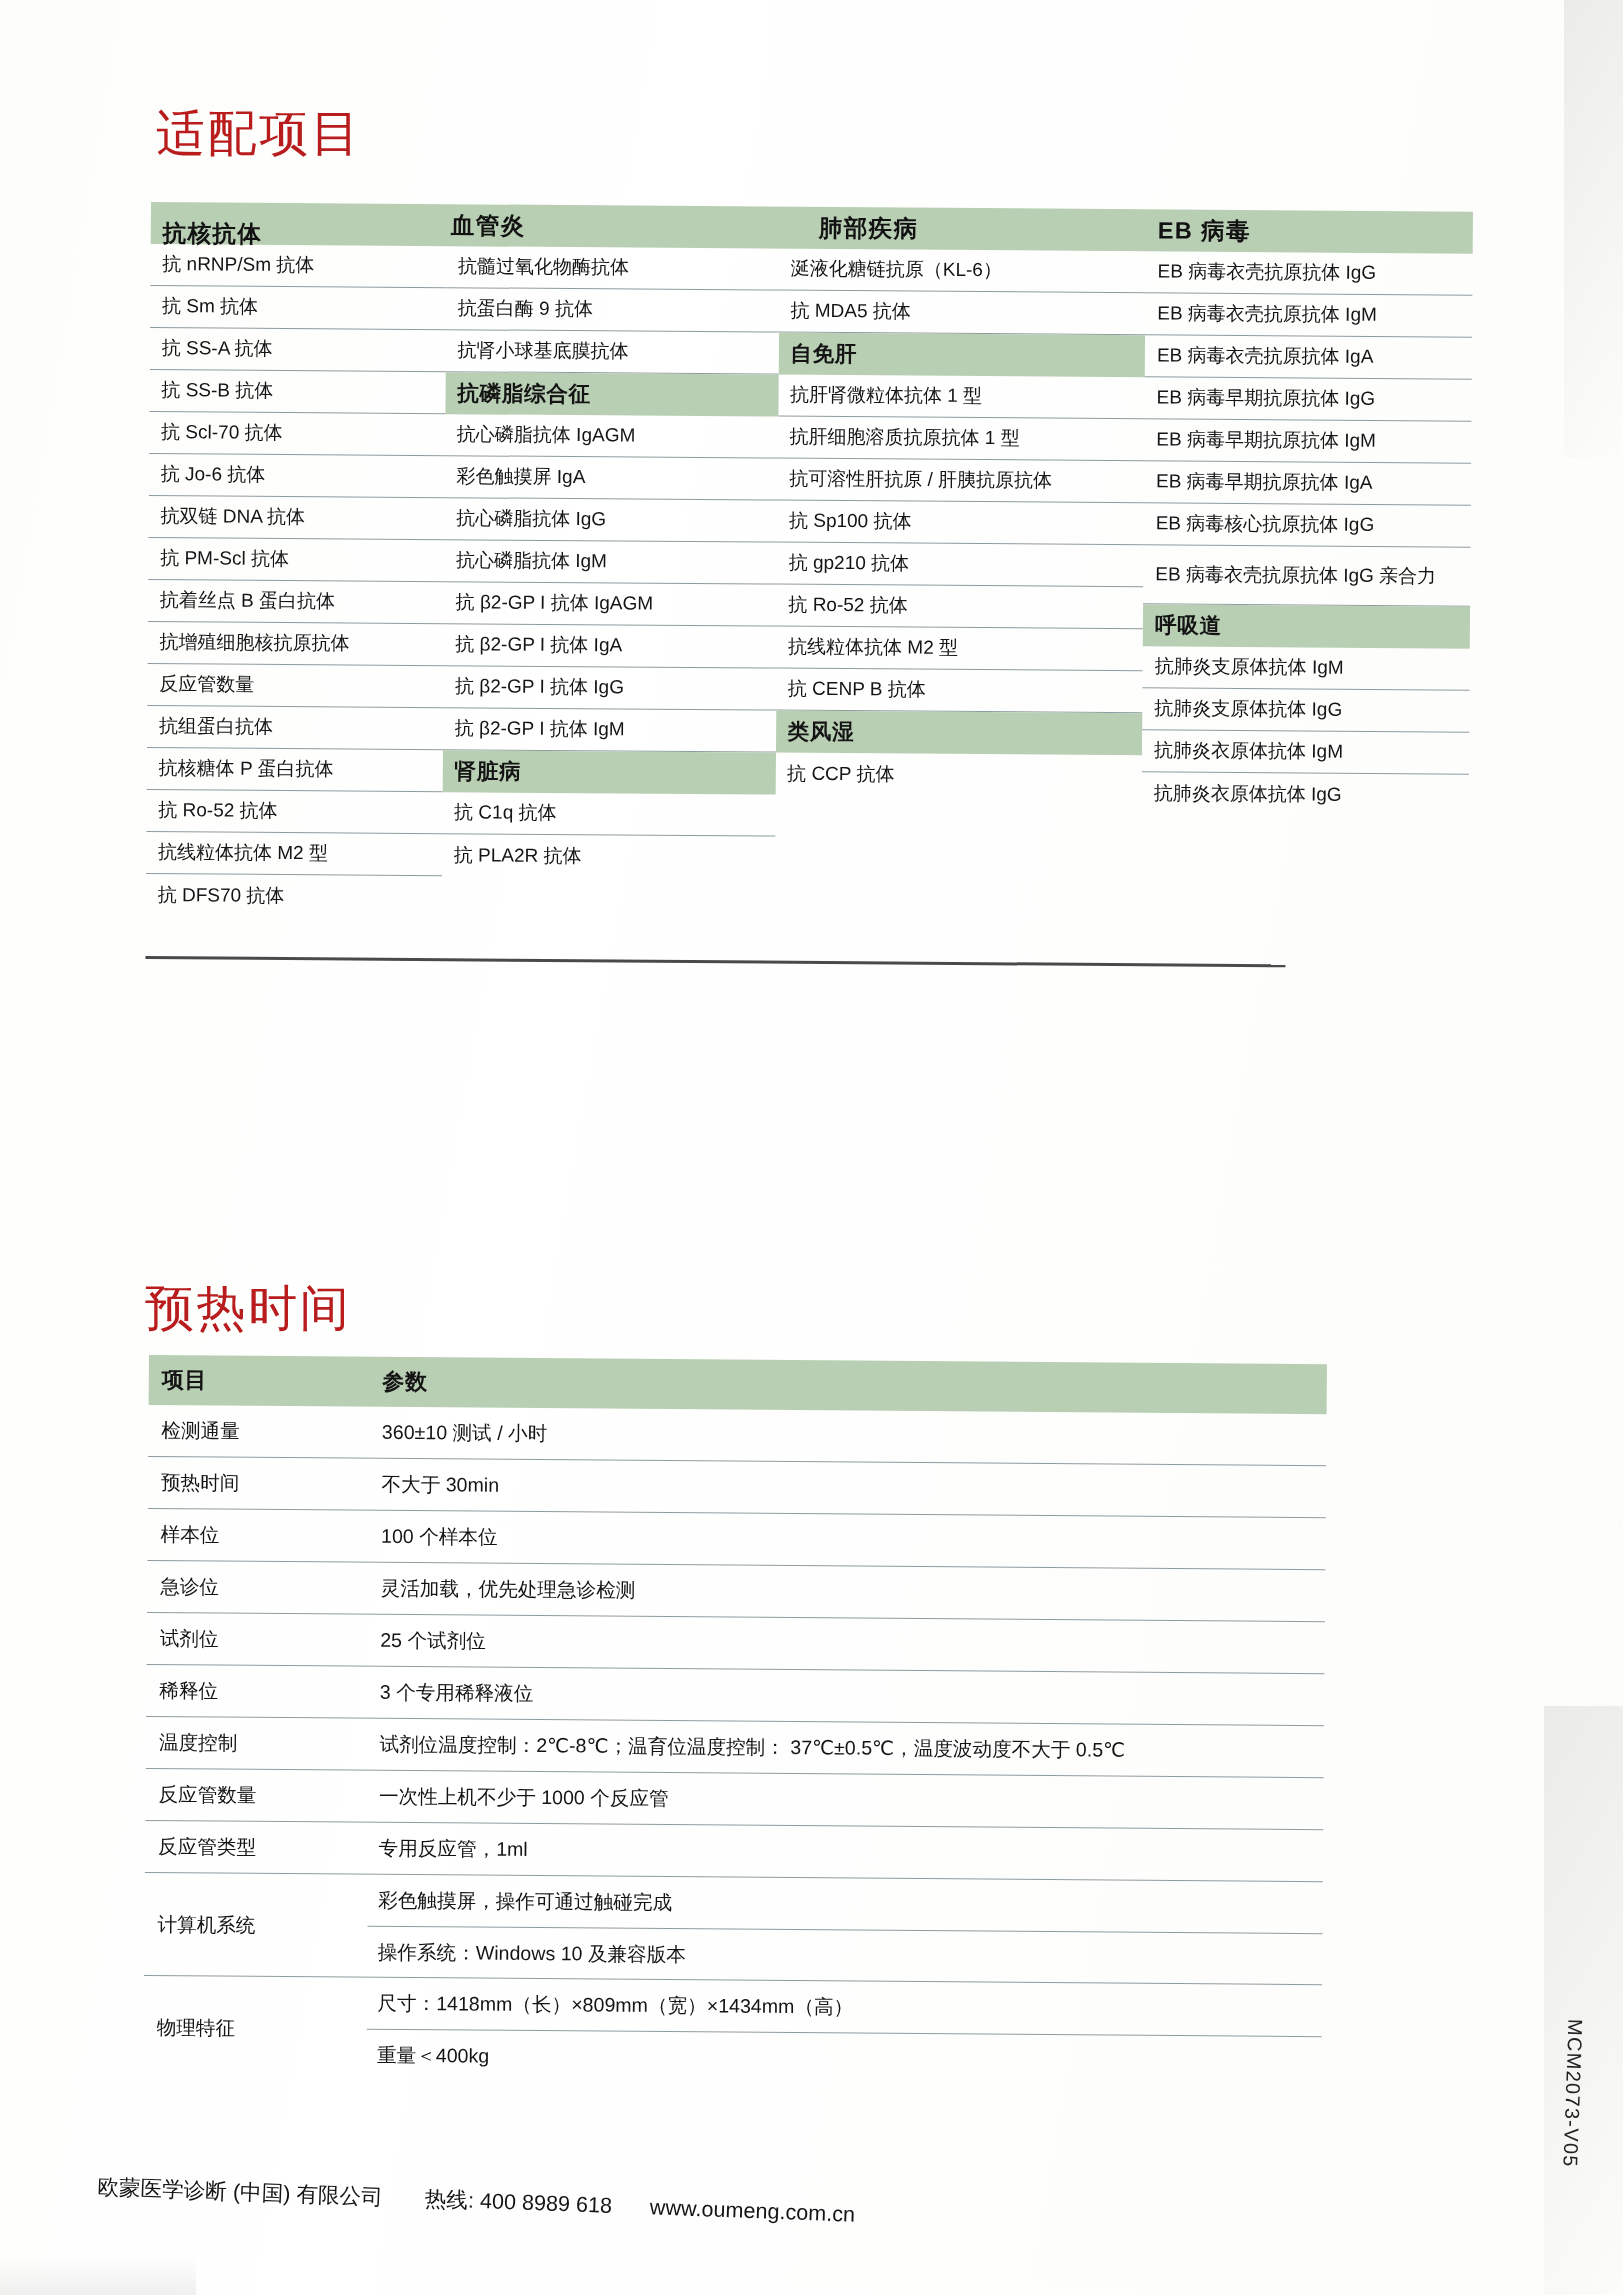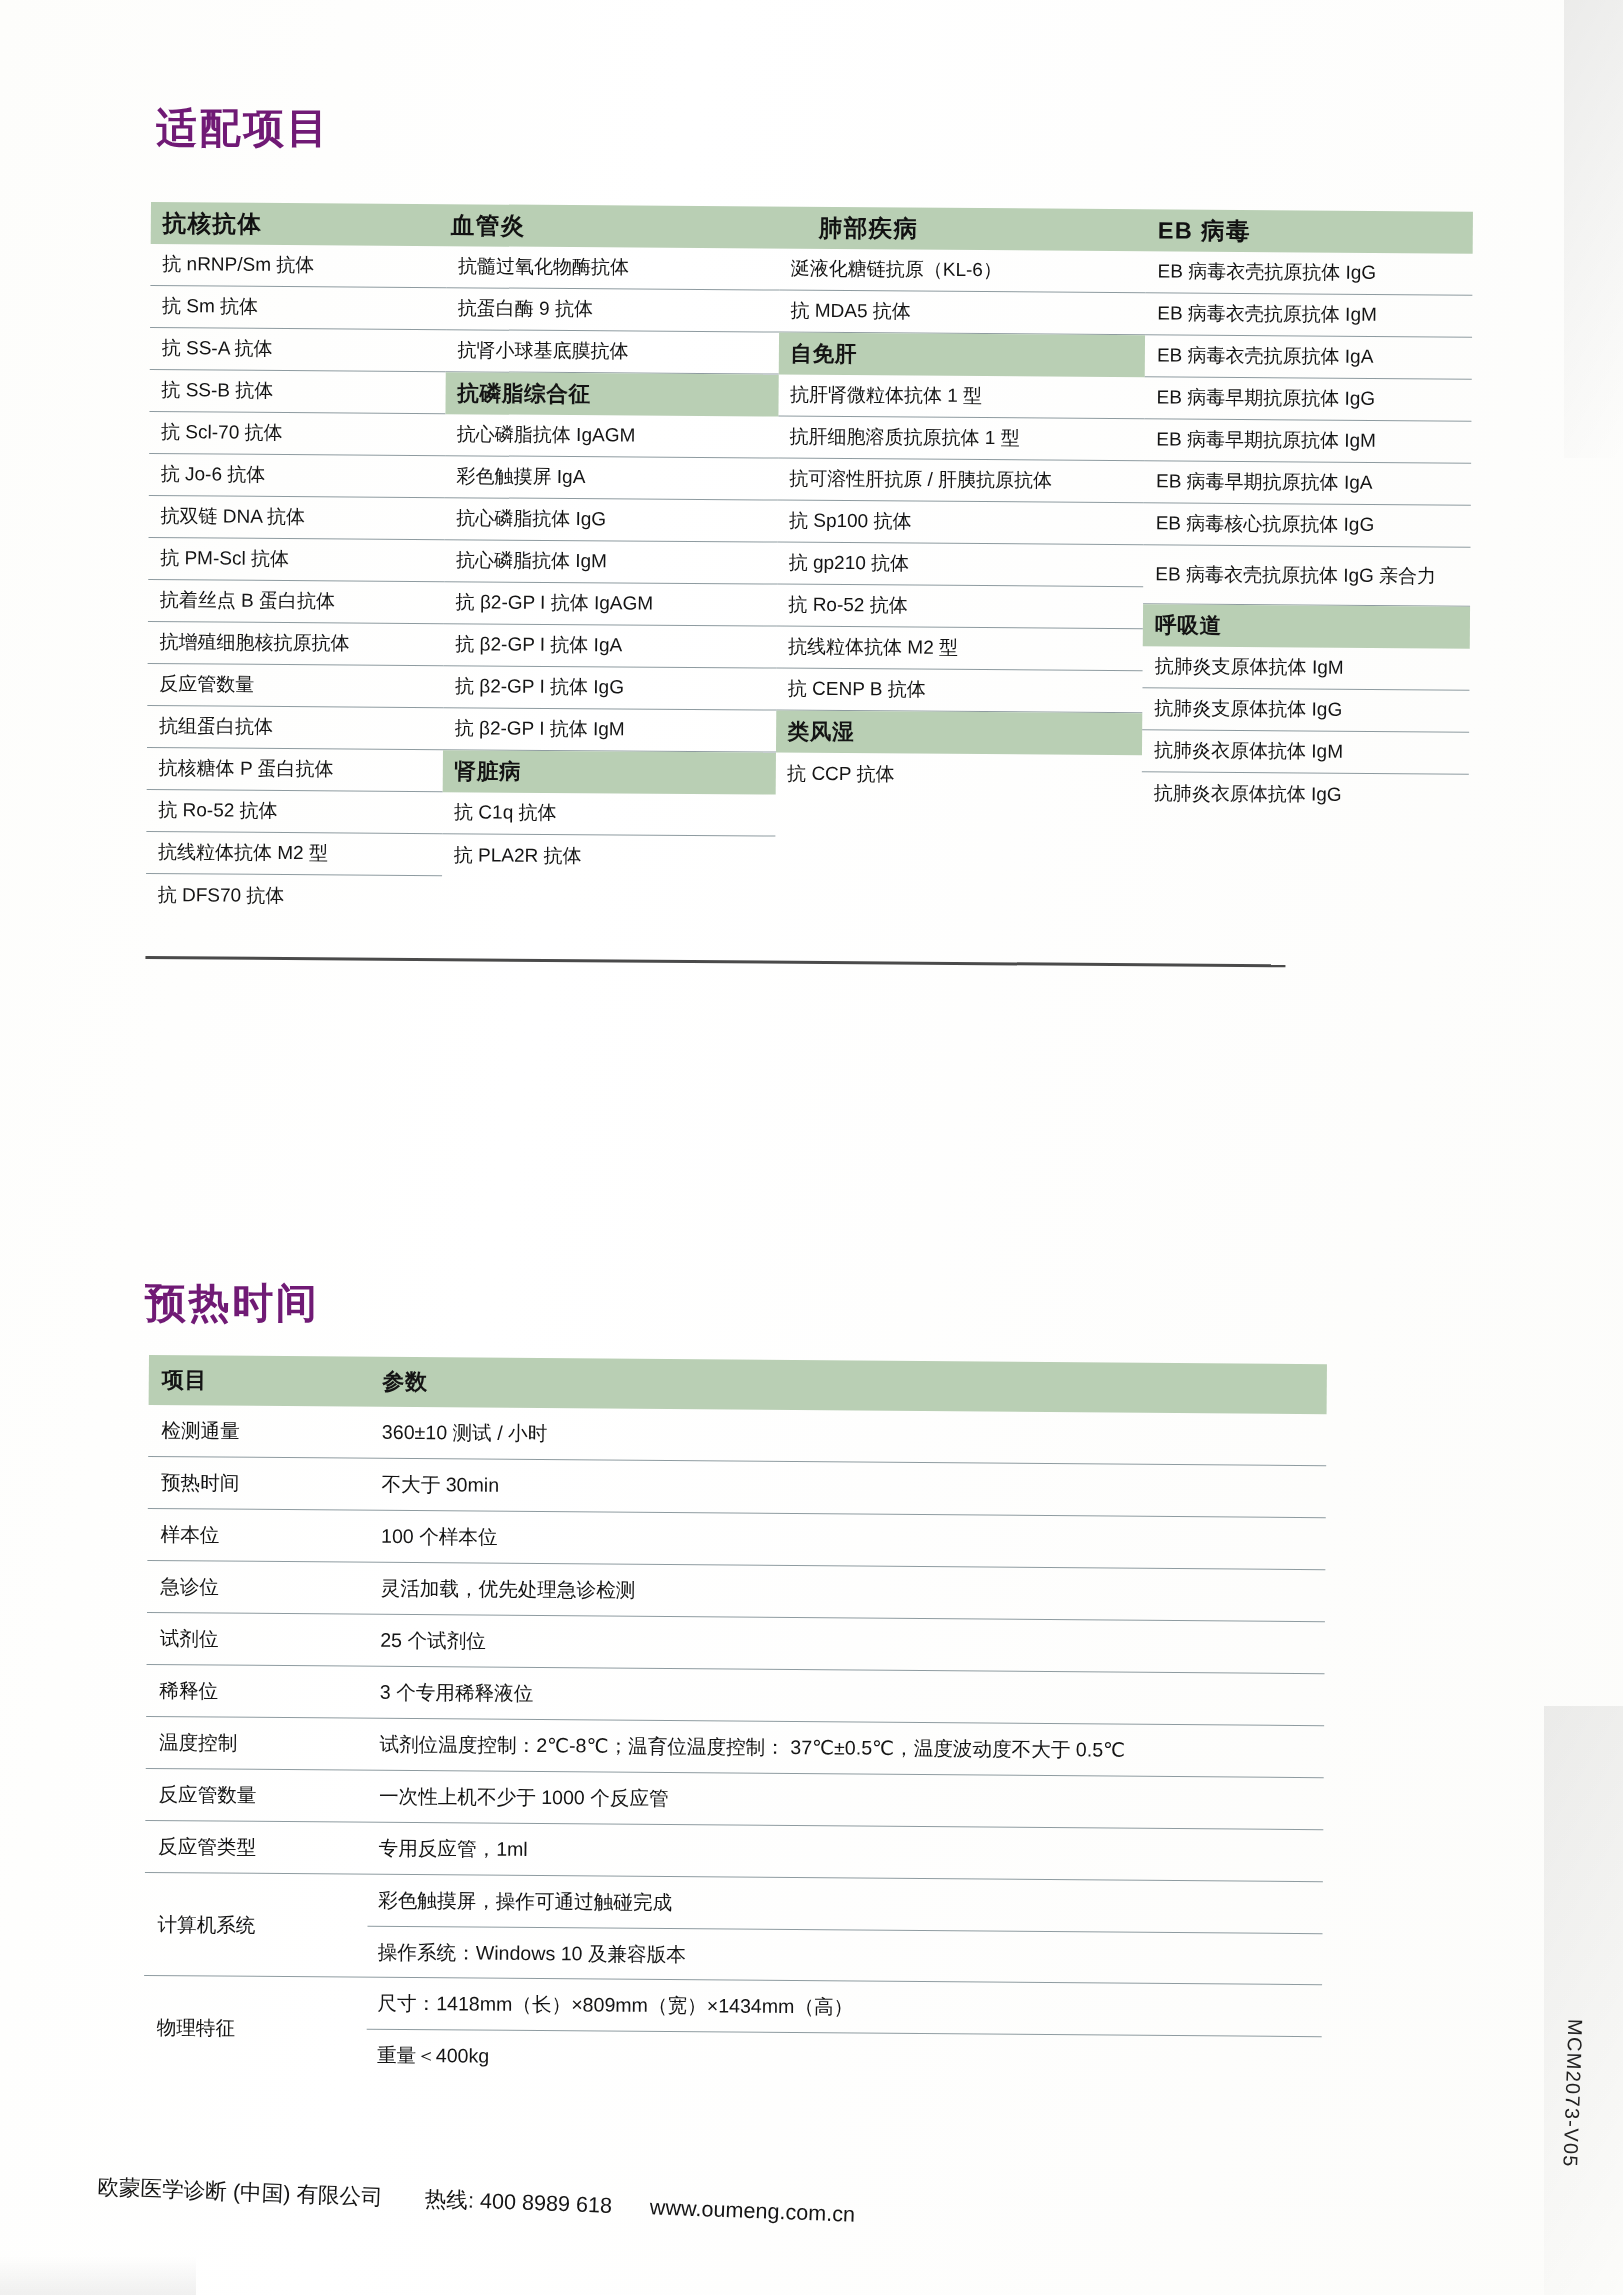--- a/index.html
+++ b/index.html
@@ -19,23 +19,23 @@
   
   .page {
     position: absolute;
     inset: 0;
     background: linear-gradient(100deg, #fdfdfb 0%, #ffffff 35%, #fcfcfa 100%);
   }
 
   
   .section-title {
     position: absolute;
-    font-size: 41px;
-    font-weight: bold;
-    color: #701a75;
+    font-size: 49px;
+    font-weight: normal;
+    color: #b91c1c;
     letter-spacing: 2.6px;
     white-space: nowrap;
   }
   #title-adapt { left: 156px; top: 101px; }
   #title-params { left: 145px; top: 1276px; }
 
   
   #adapt-table {
     position: absolute;
     left: 151px;
@@ -219,21 +219,21 @@
 </head>
 <body>
 
 <div class="page"></div>
 
 <div class="section-title" id="title-adapt">适配项目</div>
 
 <div id="adapt-table">
   <div id="adapt-header-band"></div>
 
-  <div class="band-label" style="left:11.8px;">抗核抗体</div>
+  <div class="band-label" style="left:11.8px;margin-top:10px;">抗核抗体</div>
   <div class="band-label" style="left:300px;">血管炎</div>
   <div class="band-label" style="left:668px;">肺部疾病</div>
   <div class="band-label" style="left:1007px;text-align:right;">EB 病毒</div>
 
   <div class="adapt-cols" style="padding-top:42px;">
 
     <div class="adapt-col c1">
       <div class="adapt-row">
           <span>抗 nRNP/Sm 抗体</span>
         </div>

